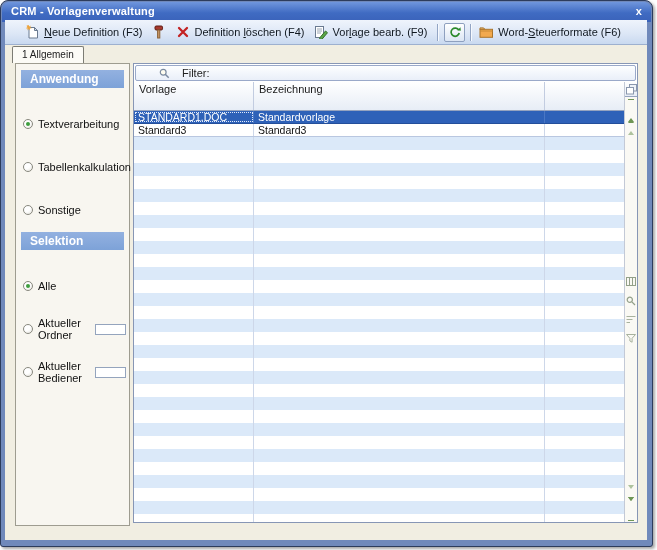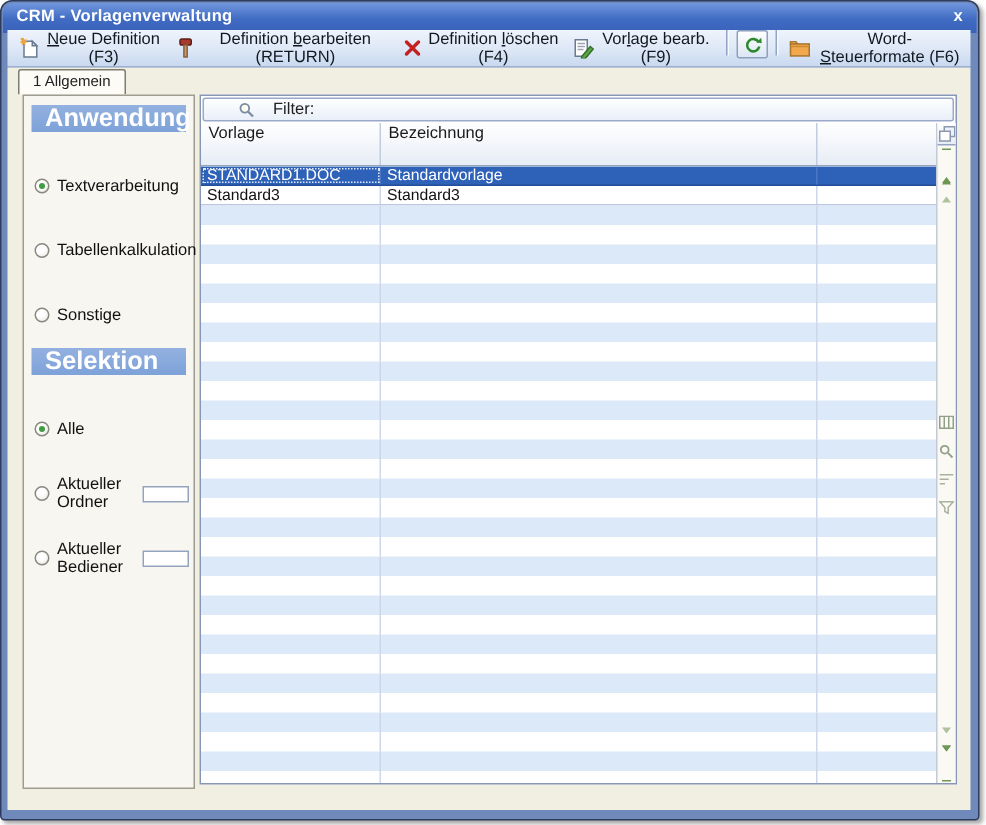--- a/index.html
+++ b/index.html
@@ -10,37 +10,37 @@
     border-radius:8px 8px 3px 3px;box-shadow:2px 2px 3px rgba(0,0,0,.35);overflow:hidden;}
   
   .titlebar{position:absolute;left:1px;right:1px;top:1px;height:20px;
     background:linear-gradient(180deg,#7096dd 0%,var(--titlebar,#3f6bc2) 55%,#3a62ba 100%);
     border-radius:7px 7px 0 0;color:#fff;font-size:11px;font-weight:bold;
     line-height:18px;padding-left:9px;letter-spacing:.2px;}
   .close{position:absolute;right:9px;top:0;font-weight:bold;font-size:11px;cursor:default;}
   
   .toolbar{position:absolute;left:4px;right:5px;top:19px;height:25px;
     background:linear-gradient(180deg,#eff4fc 0%,#dde7f6 55%,#c9d9f0 100%);
-    border-bottom:1px solid #9db0cf;display:flex;padding:0 0 0 5px;}
+    border-bottom:1px solid #9db0cf;display:flex;align-items:center;padding:0 0 0 17px;}
   .tbtn{display:flex;align-items:center;gap:4px;border:none;background:transparent;
     font-family:inherit;font-size:11px;color:#101820;padding:2px 6px 2px 3px;cursor:default;}
   .tbtn .icon{display:inline-flex;width:15px;height:15px;align-items:center;justify-content:center;}
   .tbtn.boxed{border:1px solid #8ea0bf;background:linear-gradient(#ffffff,#dce6f4);
     border-radius:2px;padding:1px 2px;margin:0 1px;height:19px;}
   .tsep{width:0;height:17px;border-left:1px solid #93a5c4;border-right:1px solid #f6f9fe;margin:0 4px;}
   
   .content{position:absolute;left:4px;right:5px;top:44px;bottom:6px;background:#f1eee2;}
   .tab{position:absolute;left:7px;top:1px;height:17px;min-width:64px;padding:0 9px;
     background:#fcfbf6;border:1px solid #7c7c74;border-bottom:none;border-radius:2px 2px 0 0;
     font-size:10px;line-height:16px;text-align:right;color:#222;}
   
   .sidebar{position:absolute;left:10px;top:18px;width:115px;height:463px;
     background:#f8f6f0;border:1px solid #9e9c90;}
   .ghdr{height:18px;margin:6px 5px 0 5px;background:linear-gradient(180deg,#93b1e0,var(--group-header,#7da2d8));
-    color:#fff;font-size:17px;font-weight:bold;line-height:18px;padding-left:9px;}
+    color:#fff;font-size:12px;font-weight:bold;line-height:18px;padding-left:9px;}
   .ghdr.second{margin-top:15px;}
   .opts{margin-top:11px;}
   .radio-row{display:flex;align-items:center;gap:5px;height:14px;padding:0 3px 0 7px;
     font-size:11px;color:#111;margin-top:29px;}
   .radio{width:10px;height:10px;border:1px solid #88887e;border-radius:50%;
     background:radial-gradient(circle at 35% 30%,#ffffff 40%,#e4e2da);flex:0 0 auto;position:relative;}
   .radio-row.checked .radio::after{content:"";position:absolute;left:2px;top:2px;width:4px;height:4px;
     border-radius:50%;background:var(--radio-dot,#3f9e3f);}
   .mini-input{margin-left:auto;width:31px;height:11px;border:1px solid #94a4bd;background:#fff;
     padding:0 2px;font-size:9px;font-family:inherit;}
@@ -107,21 +107,20 @@
       </span>
       <span class="lbl"><span></span><u>N</u><span>eue Definition (F3)</span></span>
     </button>
     <button class="tbtn">
       <span class="icon">
         <svg width="13" height="14" viewBox="0 0 13 14">
             <rect x="3" y="1" width="7.5" height="4" rx="1.2" fill="#a73a2e" stroke="#5f1d15"></rect>
             <rect x="5.6" y="5" width="2.2" height="8" fill="#c89868" stroke="#8a6238"></rect>
           </svg>
       </span>
-      <span class="lbl"><span>Definition </span><u>b</u><span>earbeiten (RETURN)</span></span>
     </button>
     <button class="tbtn">
       <span class="icon">
         <svg width="12" height="12" viewBox="0 0 12 12">
             <path d="M2 2 L10 10 M10 2 L2 10" stroke="#c32222" stroke-width="2.3" stroke-linecap="round" fill="none"></path>
           </svg>
       </span>
       <span class="lbl"><span>Definition </span><u>l</u><span>öschen (F4)</span></span>
     </button>
     <button class="tbtn">

